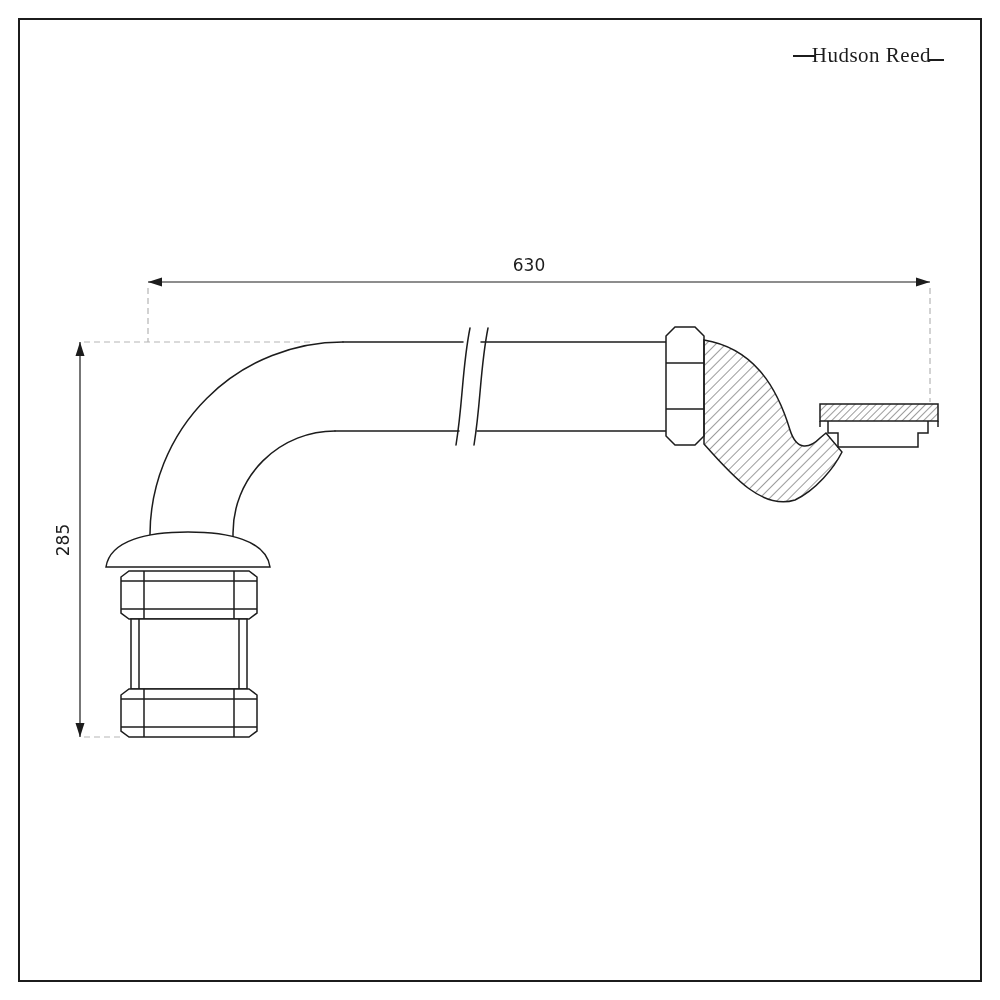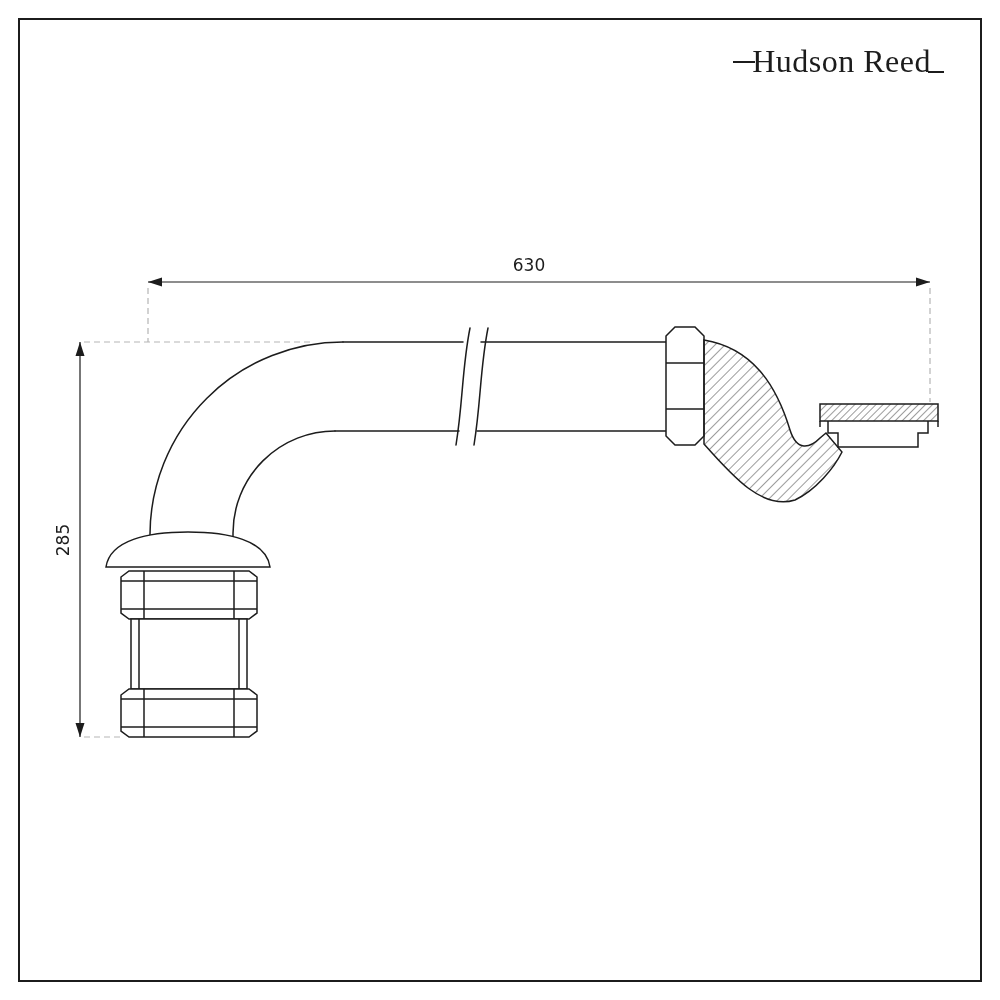--- a/index.html
+++ b/index.html
@@ -32,21 +32,21 @@
   }
   .brand-line-left {
     width: 22px;
     height: 2px;
     background: #1c1c1c;
     margin-right: -3px;
     margin-top: 0px;
   }
   .brand-name {
     font-family: "Liberation Serif", "DejaVu Serif", serif;
-    font-size: 32px;
+    font-size: 21px;
     color: #1c1c1c;
     letter-spacing: 0.5px;
     line-height: 1.1;
     white-space: nowrap;
   }
   .brand-line-right {
     width: 16px;
     height: 2px;
     background: #1c1c1c;
     align-self: flex-end;

